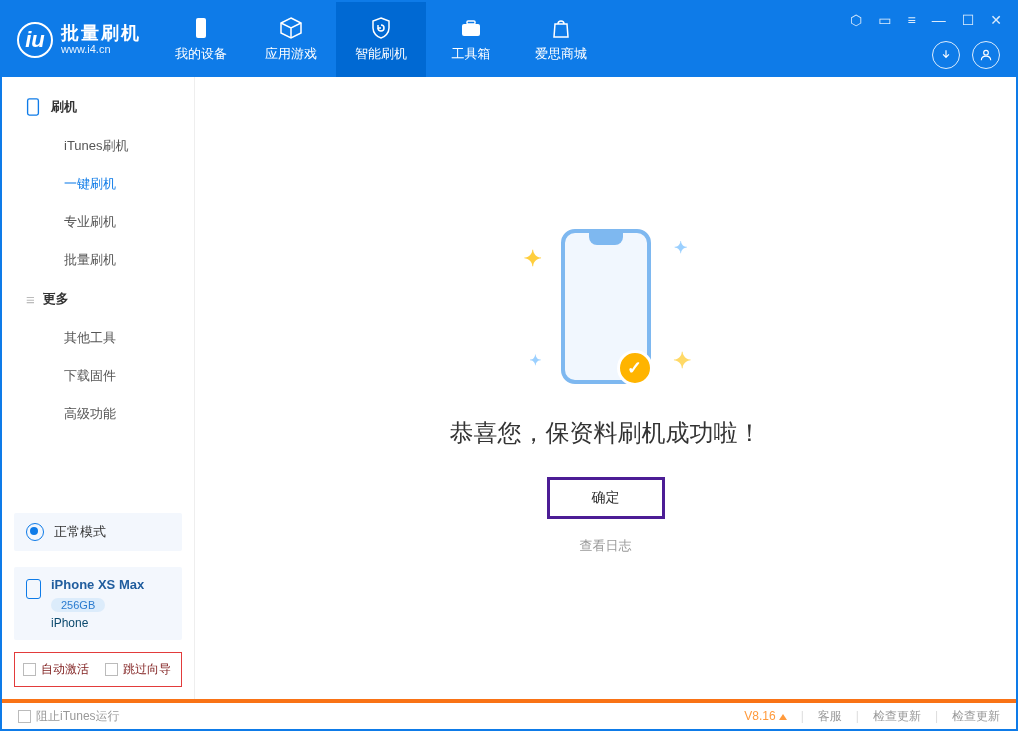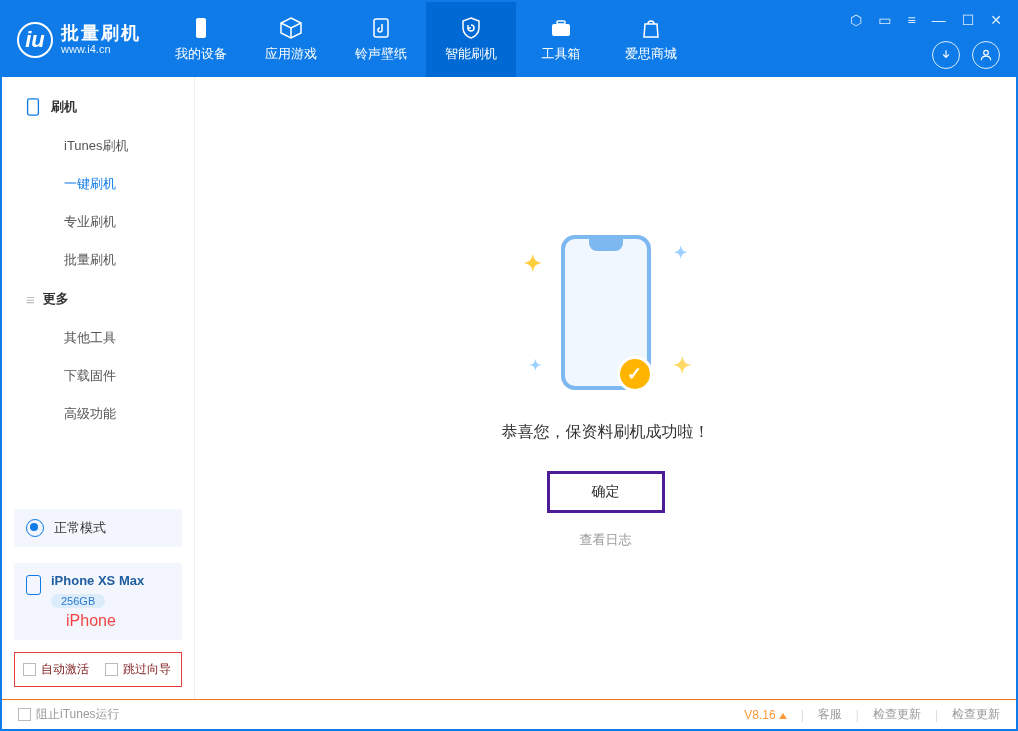--- a/index.html
+++ b/index.html
@@ -150,21 +150,21 @@
     }
     .dev-info .dname { font-weight: bold; color: #205d9e; margin-bottom: 5px;}
     .badge {
       display: inline-block;
       background: #dcecfb;
       color: #2a7bcf;
       border-radius: 10px;
       padding: 1px 10px;
       font-size: 11px;
     }
-    .dtype { color: #ef4444; font-size: 16px; margin-top: 4px; margin-left: 15px; }
+    .dtype { color: #0c4a6e; font-size: 12px; margin-top: 4px; }
     .opts-row {
       border: 1.5px solid #e23b3b;
       margin: 4px 12px 12px 12px;
       padding: 8px 8px;
       display: flex;
       gap: 16px;
       align-items: center;
       font-size: 12px;
       color: #7f1d1d;
     }
@@ -231,21 +231,21 @@
     .spark {
       position: absolute;
       font-size: 22px;
       font-weight: bold;
     }
     .spark.y1 { color: #ffce3d; top: 24px; left: 18px; }
     .spark.b1 { color: #9bd0ff; top: 16px; right: 18px; font-size:16px;}
     .spark.b2 { color: #9bd0ff; bottom: 24px; left: 24px; font-size:14px;}
     .spark.y2 { color: #ffd966; bottom: 18px; right: 14px; }
     .success-msg {
-      font-size: 16px;
+      font-size: 24px;
       color: #333;
       margin-bottom: 28px;
       font-weight: 500;
     }
     .ok-btn {
       border: 3px solid #4c1d95;
       padding: 9px 42px;
       background: #fff;
       cursor: pointer;
       font-size: 14px;
@@ -253,21 +253,21 @@
       margin-bottom: 18px;
     }
     .log-link {
       color: #999;
       font-size: 13px;
       cursor: pointer;
     }
     
     .footer {
       height: 30px;
-      border-top: 1px solid #f97316;
+      border-top: 4px solid #f97316;
       display: flex;
       align-items: center;
       font-size: 12px;
       color: #999;
       padding: 0 16px;
     }
     .footer .left { display: flex; align-items: center; gap: 5px; }
     .footer .right { margin-left: auto; display: flex; align-items: center; gap: 14px; }
     .footer .sep { color: #ddd; }
     .footer .link { cursor: pointer; }
@@ -299,27 +299,20 @@
         </svg>
       <span>我的设备</span>
     </div>
     <div class="nav-tab">
       <svg viewBox="0 0 24 24">
           <path d="M12 2 L22 7 L22 17 L12 22 L2 17 L2 7 Z" fill="none" stroke="#fff" stroke-width="1.5"></path>
           <path d="M2 7 L12 12 L22 7 M12 12 L12 22" stroke="#fff" stroke-width="1.5" fill="none"></path>
         </svg>
       <span>应用游戏</span>
     </div>
-    <div class="nav-tab">
-      <svg viewBox="0 0 24 24">
-          <rect x="5" y="3" width="14" height="18" rx="2" fill="none" stroke="#fff" stroke-width="1.5"></rect>
-          <path d="M13 8 L13 14 A2 2 0 1 1 11 12" fill="none" stroke="#fff" stroke-width="1.5"></path>
-        </svg>
-      <span>铃声壁纸</span>
-    </div>
     <div class="nav-tab active">
       <svg viewBox="0 0 24 24">
           <path d="M12 2 L20 5 L20 12 C20 17 16 21 12 22 C8 21 4 17 4 12 L4 5 Z" fill="none" stroke="#fff" stroke-width="1.5"></path>
           <path d="M9 12 A3 3 0 1 0 12 9" fill="none" stroke="#fff" stroke-width="1.5"></path>
           <path d="M9 9 L9 12 L12 12" fill="none" stroke="#fff" stroke-width="1.5"></path>
         </svg>
       <span>智能刷机</span>
     </div>
     <div class="nav-tab">
       <svg viewBox="0 0 24 24">

